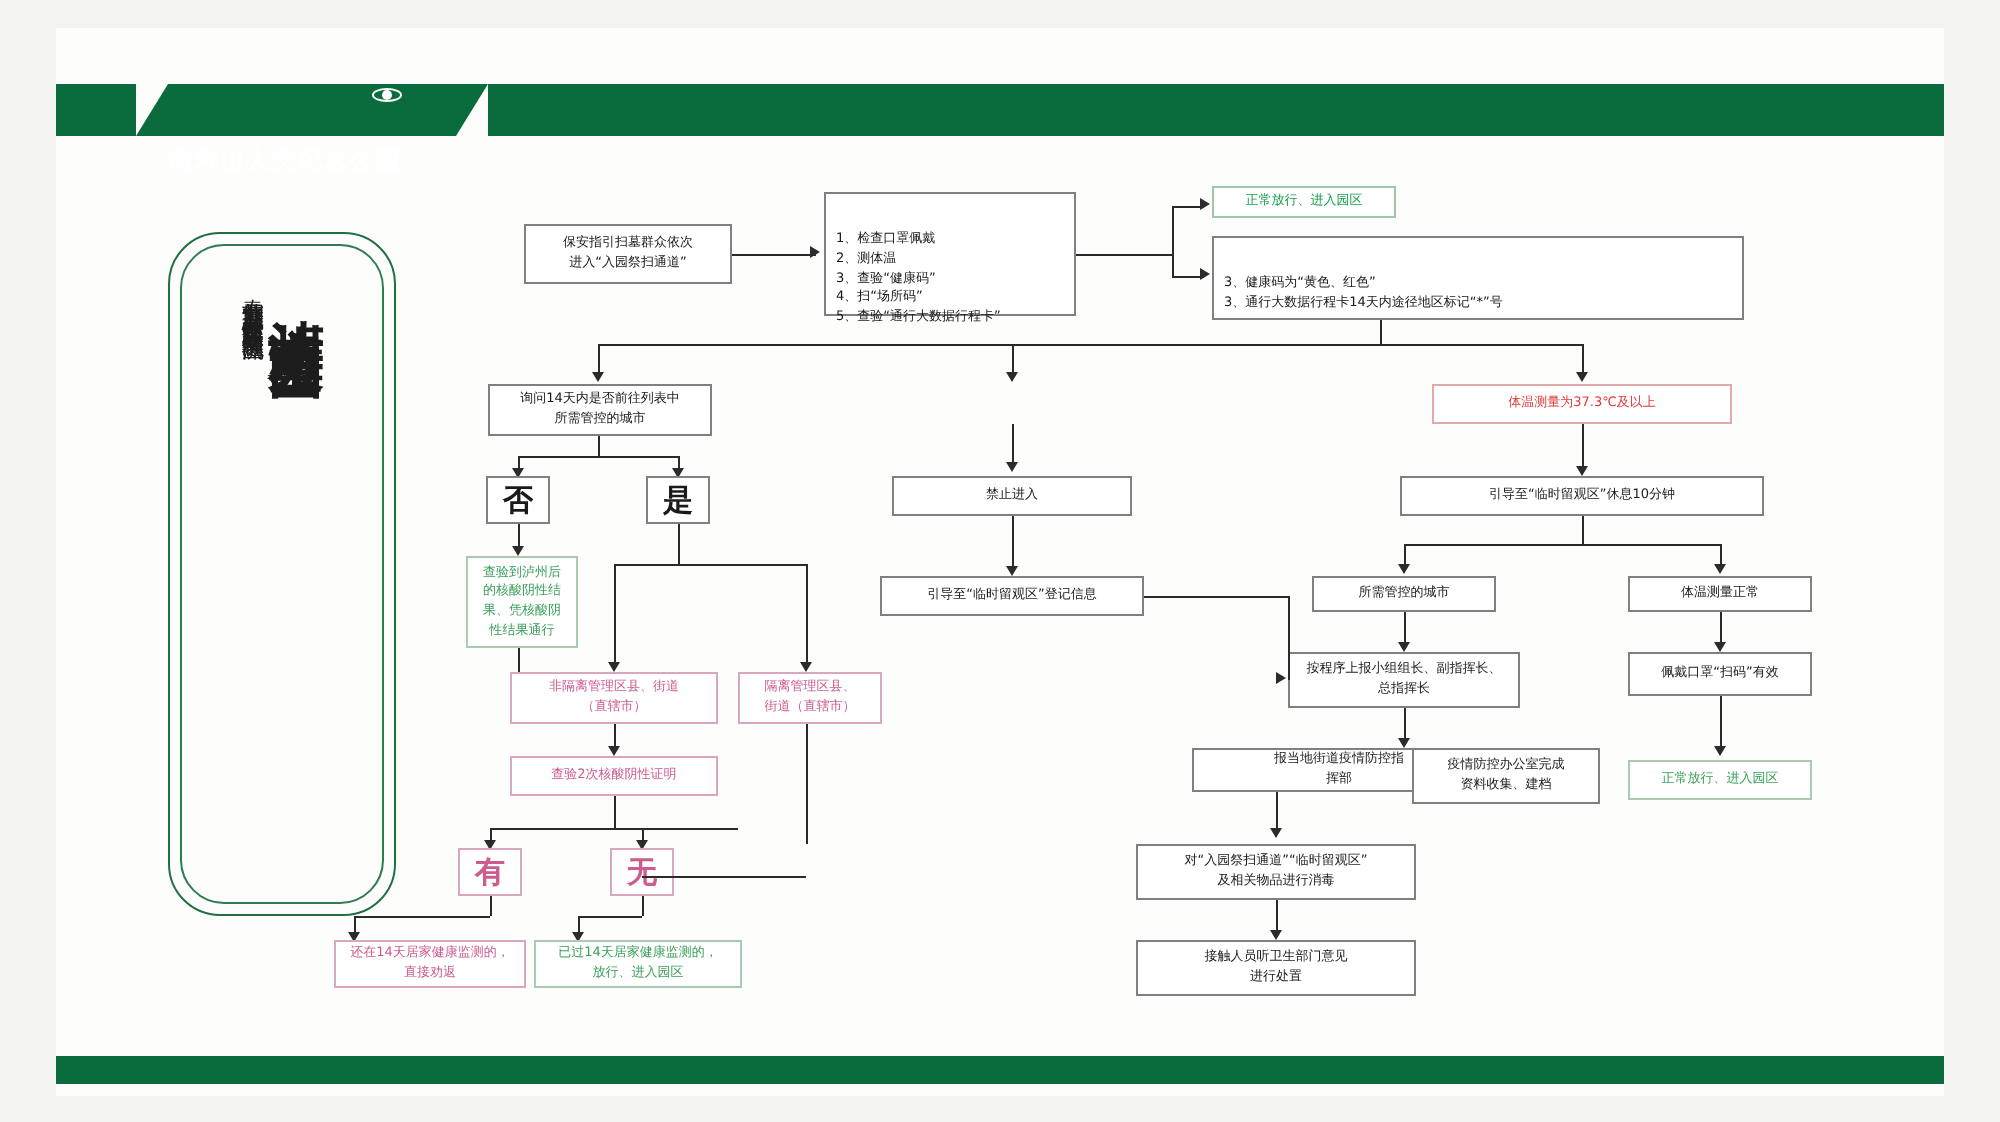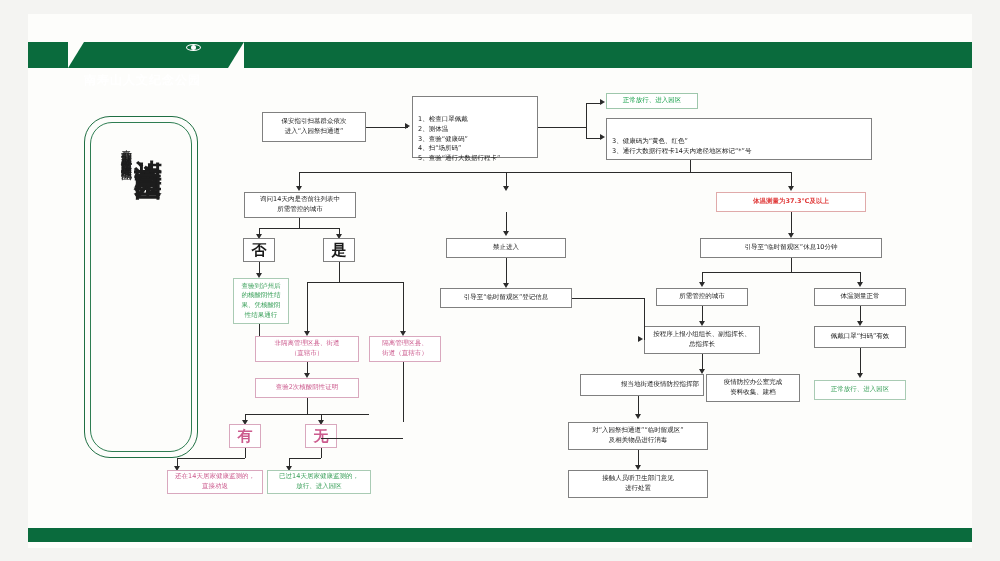--- a/index.html
+++ b/index.html
@@ -110,21 +110,21 @@
   <div class="ln v" style="left:299px;top:172px;height:16px;"></div>
   <div class="arw down" style="left:296px;top:186px;"></div>
   <div class="ln v" style="left:506px;top:172px;height:16px;"></div>
   <div class="arw down" style="left:503px;top:186px;"></div>
   <div class="ln v" style="left:791px;top:172px;height:16px;"></div>
   <div class="arw down" style="left:788px;top:186px;"></div>
 
   <div class="node" style="left:244px;top:192px;width:112px;height:26px;">
       <span>询问14天内是否前往列表中<br>所需管控的城市</span>
     </div>
-  <div class="node red" style="left:716px;top:192px;width:150px;height:20px;font-weight:bold;">体温测量为37.3℃及以上</div>
+  <div class="node red" style="left:716px;top:192px;width:150px;height:20px;">体温测量为37.3℃及以上</div>
 
   <div class="ln v" style="left:299px;top:218px;height:10px;"></div>
   <div class="ln h" style="left:259px;top:228px;width:80px;"></div>
   <div class="ln v" style="left:259px;top:228px;height:8px;"></div>
   <div class="arw down" style="left:256px;top:234px;"></div>
   <div class="ln v" style="left:339px;top:228px;height:8px;"></div>
   <div class="arw down" style="left:336px;top:234px;"></div>
 
   <div class="node big" style="left:243px;top:238px;width:32px;height:24px;">否</div>
   <div class="node big" style="left:323px;top:238px;width:32px;height:24px;">是</div>
@@ -217,21 +217,21 @@
 
   <div class="node pink" style="left:167px;top:470px;width:96px;height:24px;">
       <span>还在14天居家健康监测的，<br>直接劝返</span>
     </div>
   <div class="node greenline" style="left:267px;top:470px;width:104px;height:24px;">
       <span>已过14天居家健康监测的，<br>放行、进入园区</span>
     </div>
 
   <div class="ln v" style="left:702px;top:354px;height:18px;"></div>
   <div class="arw down" style="left:699px;top:369px;"></div>
-  <div class="node" style="left:580px;top:374px;width:124px;height:22px;padding-left:39px;">报当地街道疫情防控指挥部</div>
+  <div class="node" style="left:596px;top:374px;width:111px;height:22px;padding-left:39px;">报当地街道疫情防控指挥部</div>
 
   <div class="node" style="left:706px;top:374px;width:94px;height:28px;">
       <span>疫情防控办公室完成<br>资料收集、建档</span>
     </div>
   <div class="node greenline" style="left:814px;top:380px;width:92px;height:20px;">正常放行、进入园区</div>
   <div class="ln v" style="left:860px;top:348px;height:26px;"></div>
   <div class="arw down" style="left:857px;top:373px;"></div>
 
   <div class="ln v" style="left:638px;top:396px;height:18px;"></div>
   <div class="ln h" style="left:638px;top:414px;width:0px;"></div>

